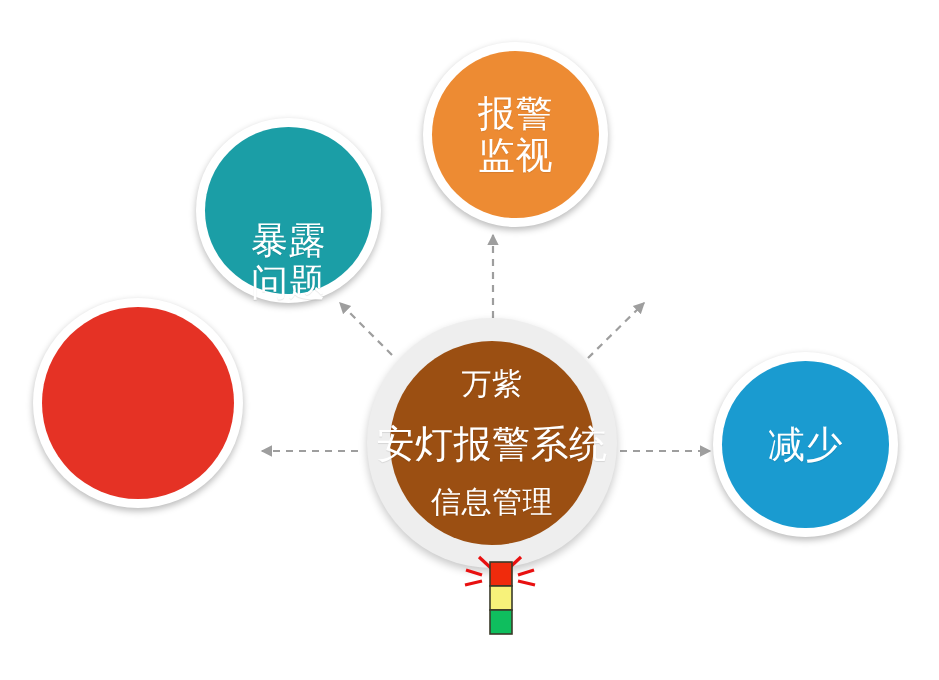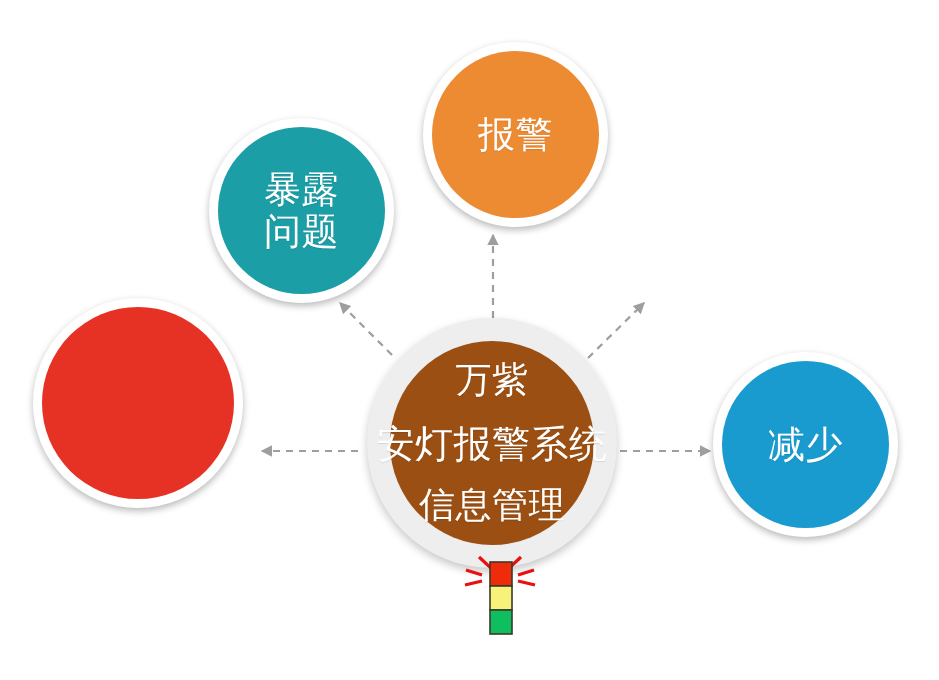--- a/index.html
+++ b/index.html
@@ -61,40 +61,40 @@
     z-index: 1;
     text-shadow: 0 1px 1px rgba(0,0,0,0.10);
   }
 
   
   .satellite .disc { left: 9px; top: 9px; right: 9px; bottom: 9px; }
   .satellite .lbl { font-size: 37px; }
 
   
   #node-alarm-monitor { left: 423px; top: 42px;  width: 185px; height: 185px; }
-  #node-expose-problem { left: 209px; top: 118px; width: 185px; height: 185px; }
+  #node-expose-problem { left: 196px; top: 118px; width: 185px; height: 185px; justify-content: flex-end; }
   #node-drive-response { left: 622px; top: 128px; width: 185px; height: 185px; }
   #node-info-transparent { left: 33px;  top: 298px; width: 210px; height: 210px; }
   #node-reduce-waste { left: 713px; top: 352px; width: 185px; height: 185px; }
 
   
   #node-center {
     left: 367px;
     top: 318px;
     width: 250px;
     height: 250px;
   }
   #node-center .ring {
     background: #eeeeee;
     box-shadow: 0 4px 9px rgba(0,0,0,0.22);
   }
   #node-center .disc {
     left: 23px; top: 23px; right: 23px; bottom: 23px;
   }
-  #node-center .lbl { font-size: 36px; }
+  #node-center .lbl { font-size: 30px; }
   #node-center .lbl.big { font-size: 38px; }
   #node-center .line1 { margin-bottom: 22px; }
   #node-center .line3 { margin-top: 20px; }
 
   
   #andon-light {
     position: absolute;
     left: 455px;
     top: 552px;
     width: 90px;
@@ -122,20 +122,21 @@
 
     <line x1="358" y1="451" x2="262" y2="451" stroke="#9E9E9E" stroke-width="2.2" stroke-dasharray="7 6" marker-end="url(#arrowhead)"></line>
 
     <line x1="620" y1="451" x2="710" y2="451" stroke="#9E9E9E" stroke-width="2.2" stroke-dasharray="7 6" marker-end="url(#arrowhead)"></line>
   </svg>
 
   <div class="node satellite" id="node-alarm-monitor">
     <span class="ring"></span>
     <span class="disc" style="background:#ED8B33"></span>
     <span class="lbl">报警</span>
+    <span class="lbl">监视</span>
   </div>
 
   <div class="node satellite" id="node-expose-problem">
     <span class="ring"></span>
     <span class="disc" style="background:#1B9EA6"></span>
     <span class="lbl">暴露</span>
     <span class="lbl">问题</span>
   </div>
 
 

